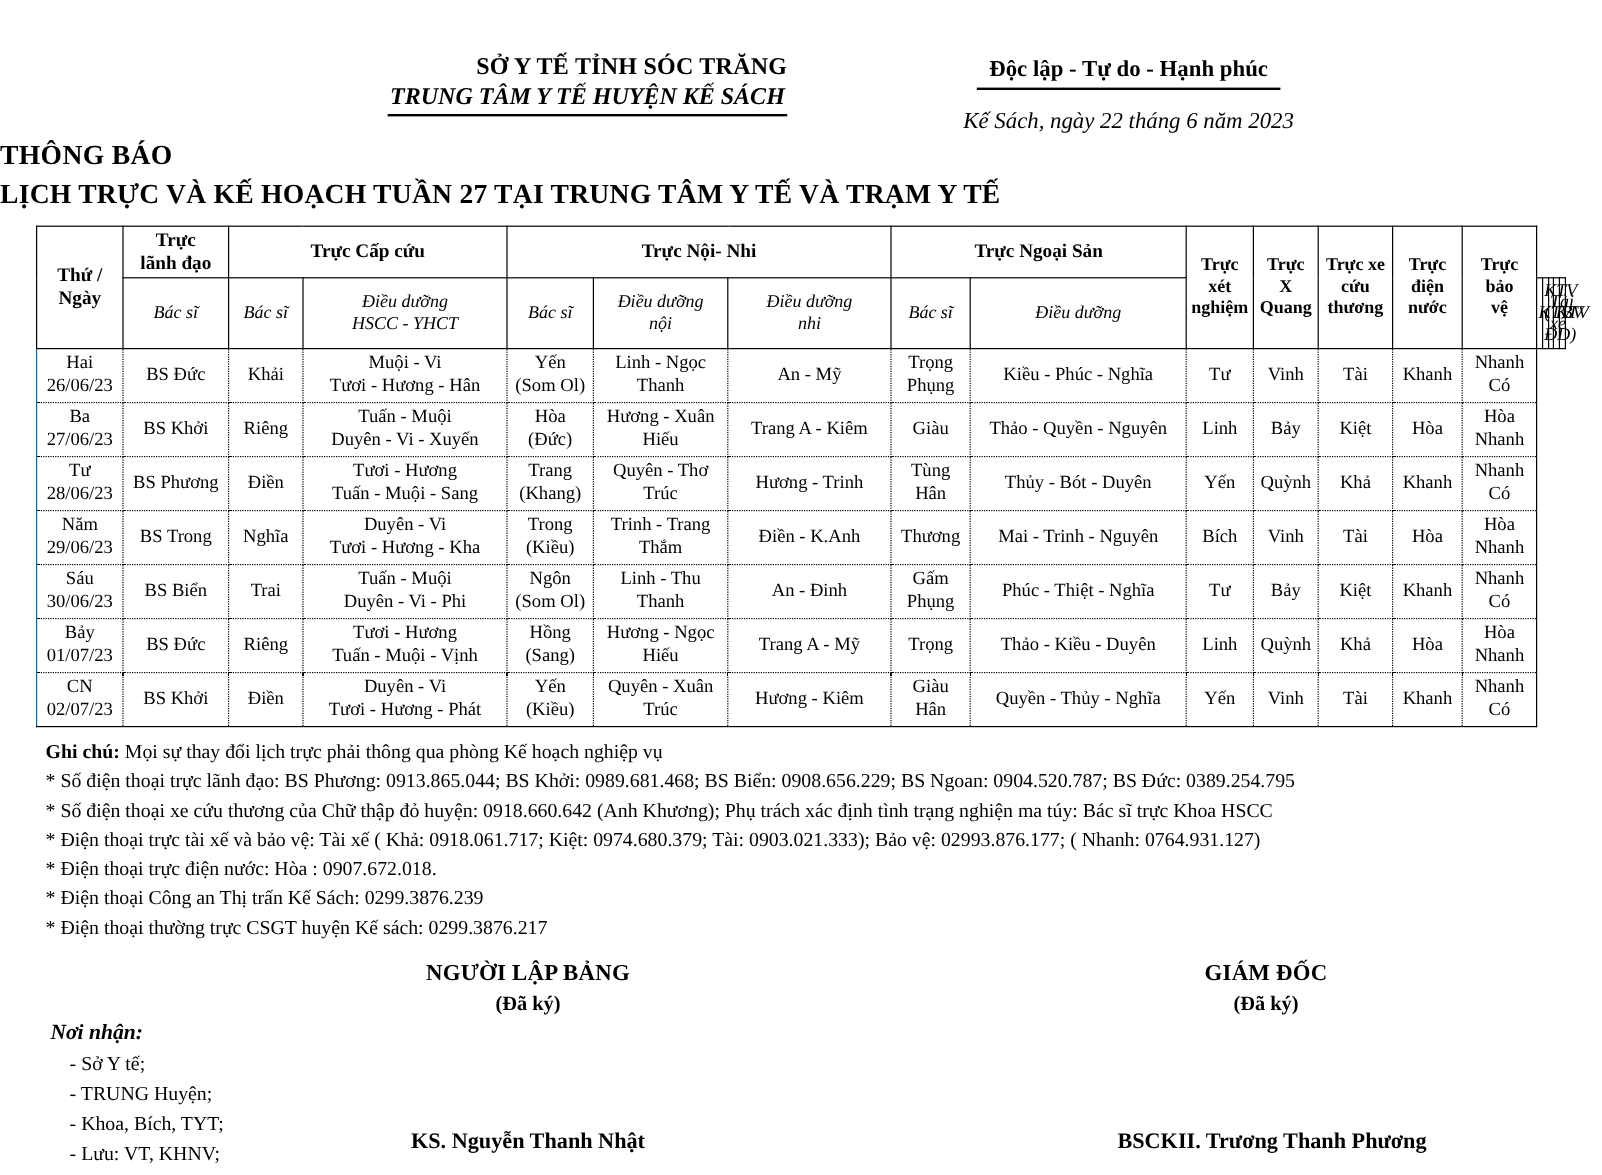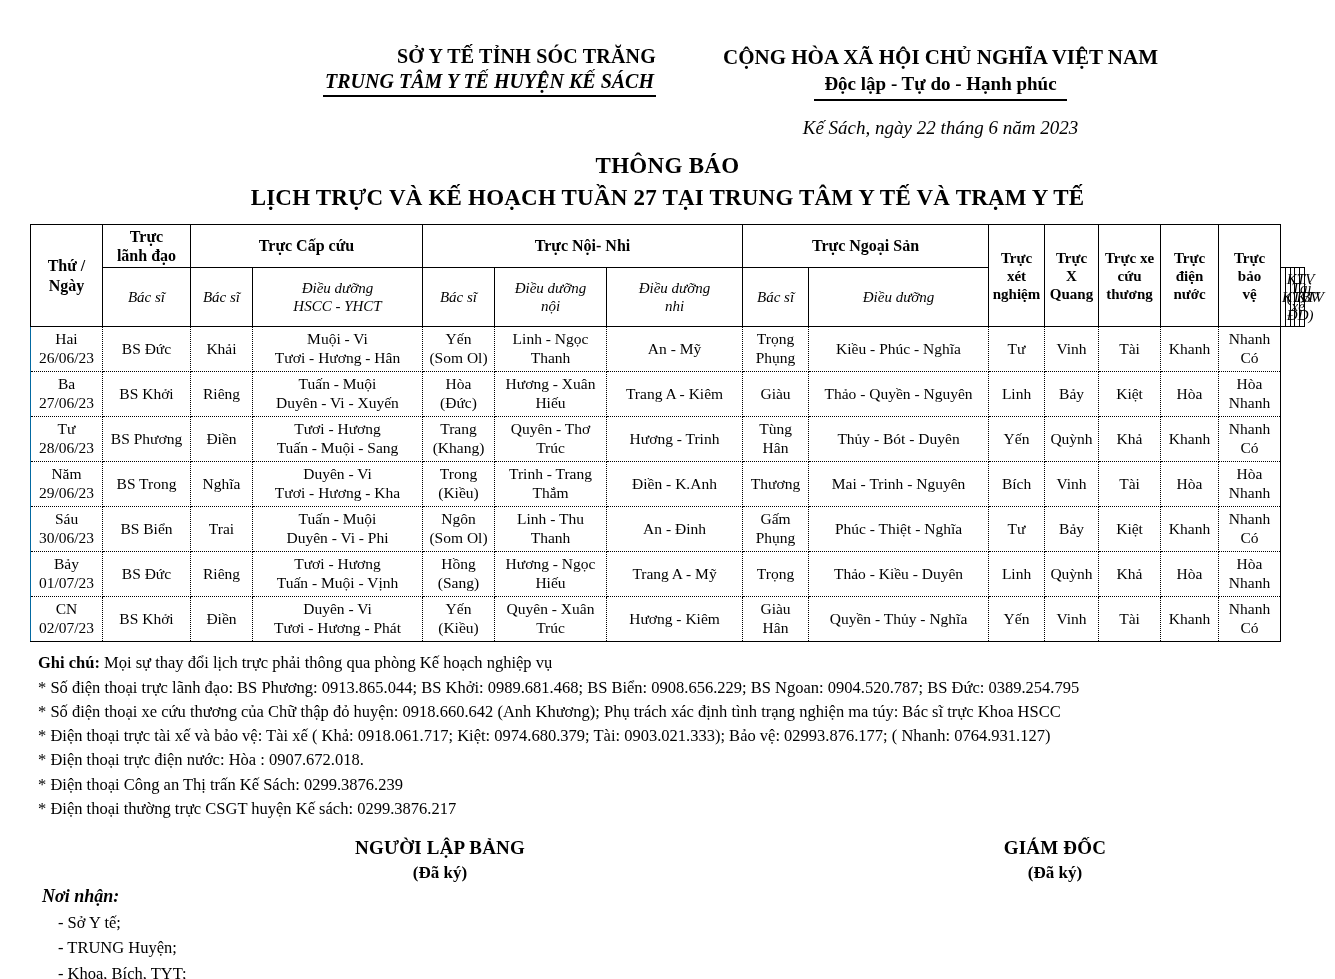--- a/index.html
+++ b/index.html
@@ -75,22 +75,22 @@
   }
   .place-date {
     font-style: italic;
     font-size: 19px;
     display: block;
     margin-top: 16px;
   }
 
   
   .title-block {
-    text-align: center;
-    margin-top: 12px;
+    text-align: left;
+    margin-top: 2px;
   }
   .title-main {
     font-weight: bold;
     font-size: 23px;
     letter-spacing: .3px;
     line-height: 1.3;
   }
   .title-sub {
     font-weight: bold;
     font-size: 23px;
@@ -241,21 +241,20 @@
 <body>
 
 <div class="page">
 
   <div class="header">
     <div class="header-left">
       <div class="org-line1">SỞ Y TẾ TỈNH SÓC TRĂNG</div>
       <div><span class="org-line2">TRUNG TÂM Y TẾ HUYỆN KẾ SÁCH</span></div>
     </div>
     <div class="header-right">
-      <div class="nation-line1">CỘNG HÒA XÃ HỘI CHỦ NGHĨA VIỆT NAM</div>
       <div><span class="nation-line2">Độc lập - Tự do - Hạnh phúc</span></div>
       <span class="place-date">Kế Sách, ngày 22 tháng 6 năm 2023</span>
     </div>
   </div>
 
   <div class="title-block">
     <div class="title-main">THÔNG BÁO</div>
     <div class="title-sub">LỊCH TRỰC VÀ KẾ HOẠCH TUẦN 27 TẠI TRUNG TÂM Y TẾ VÀ TRẠM Y TẾ</div>
   </div>
 

